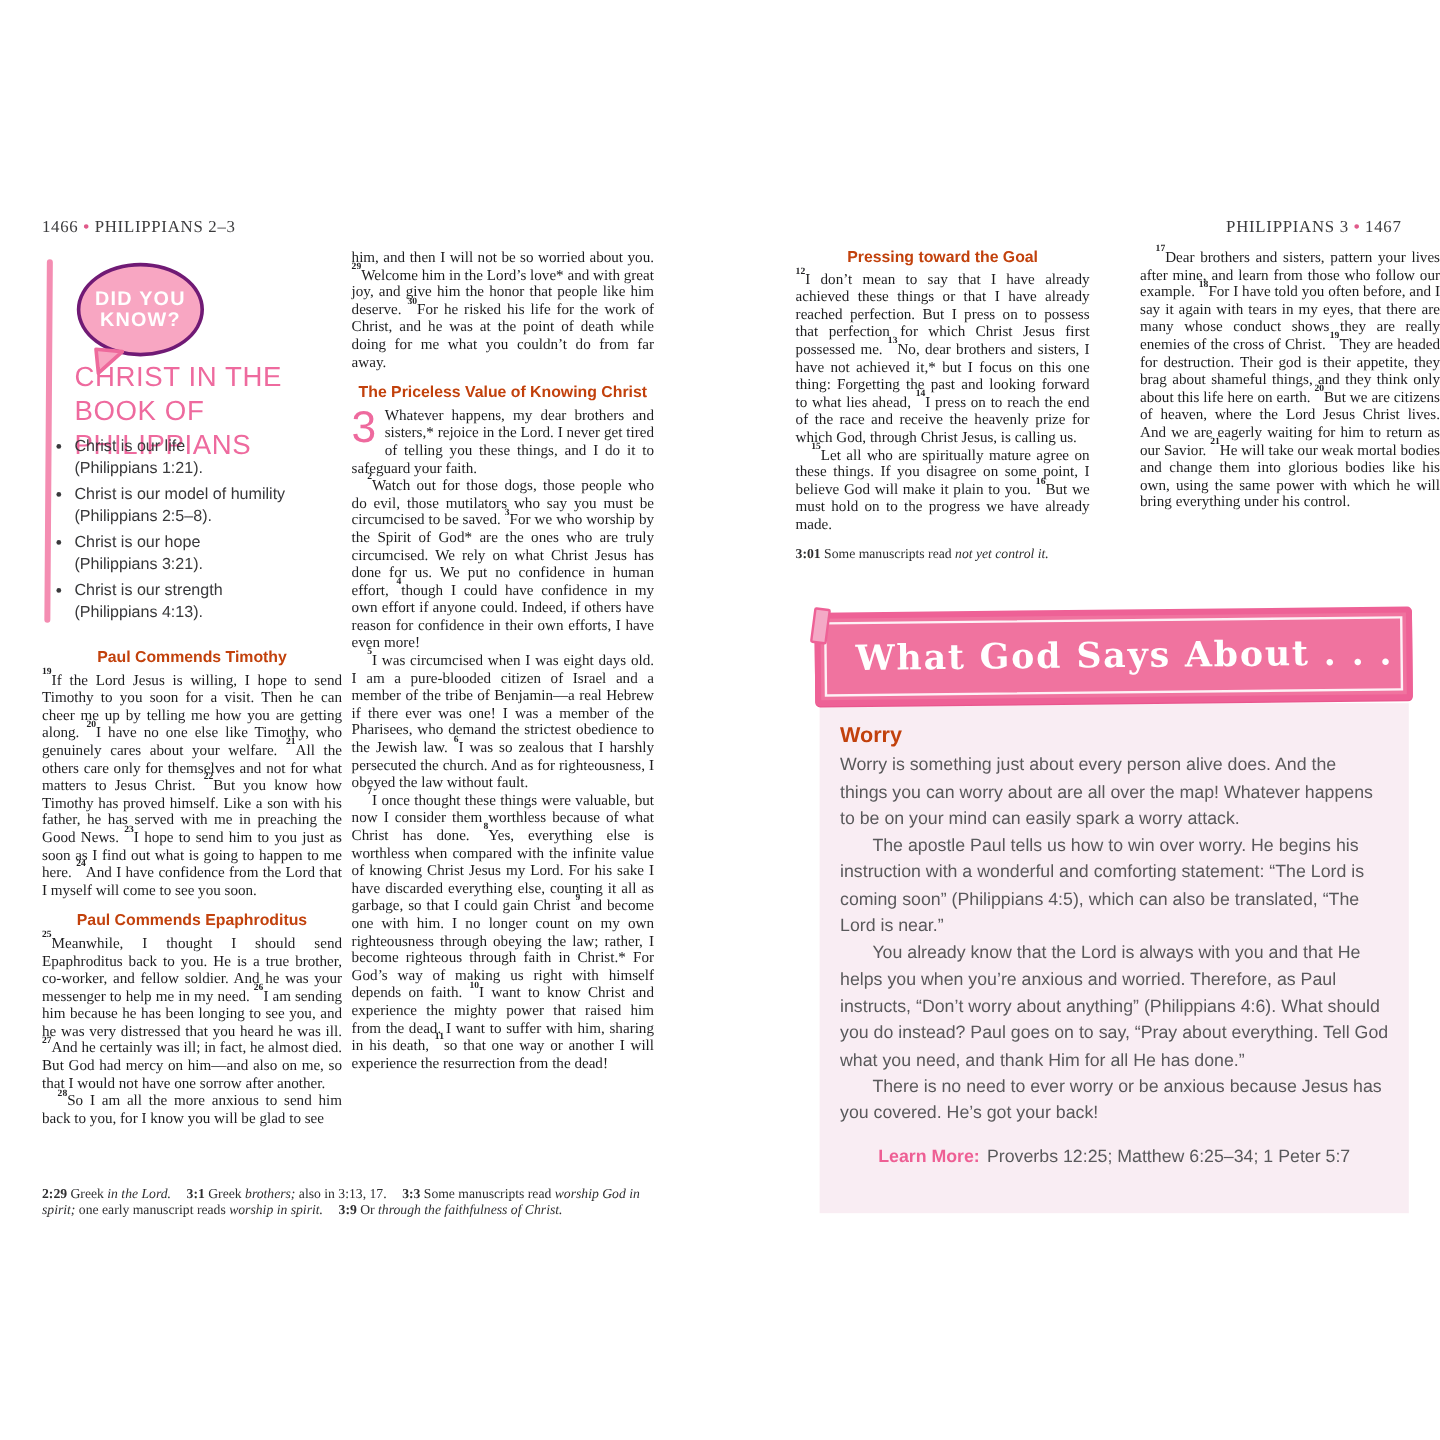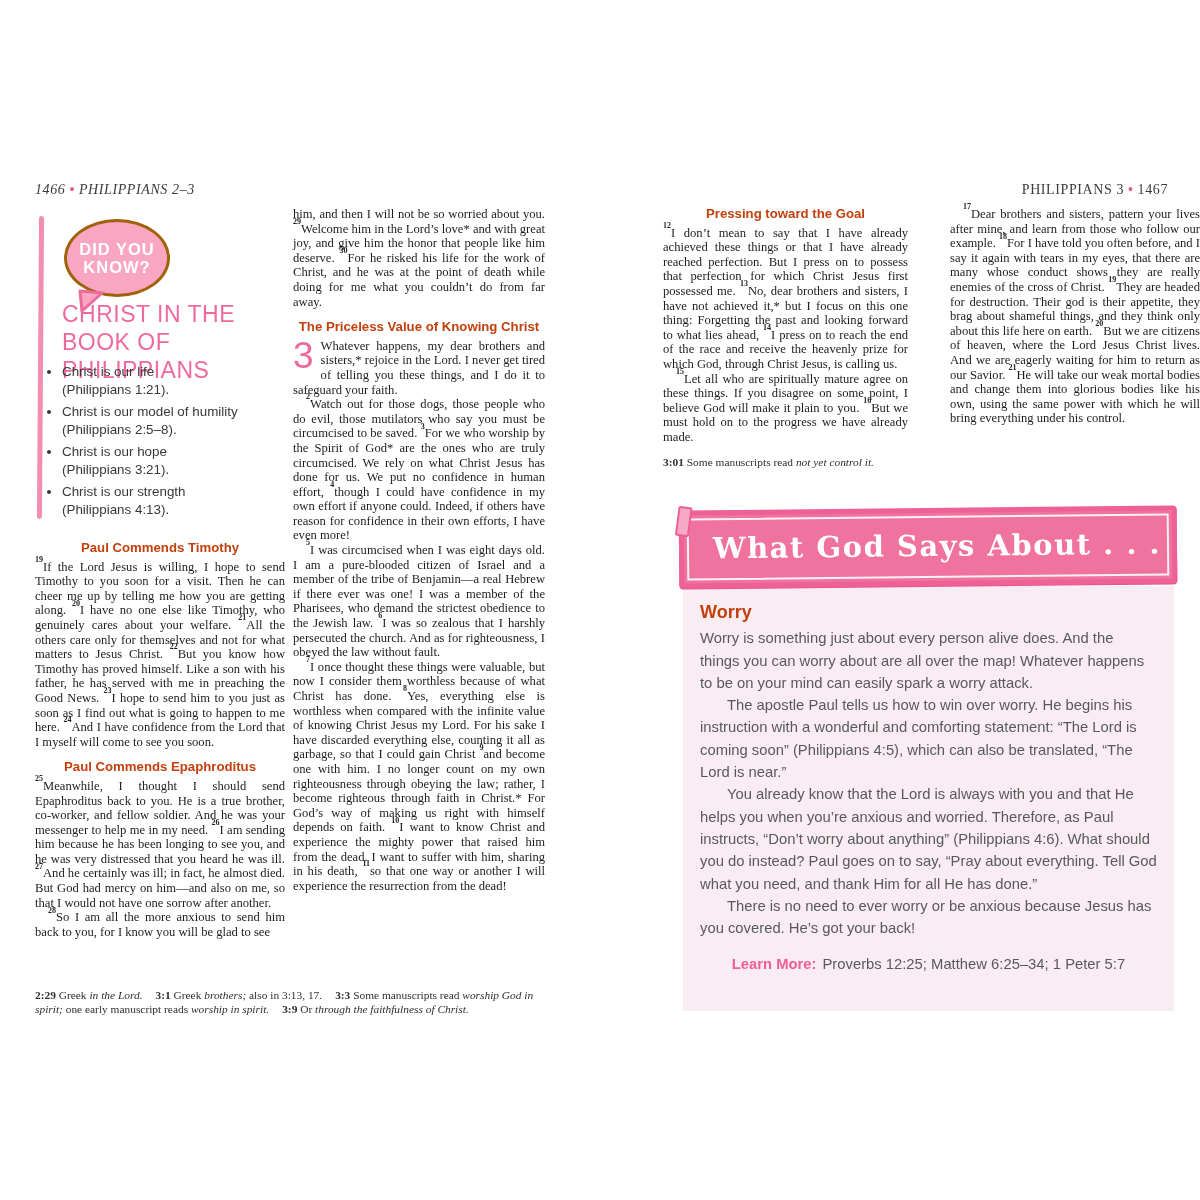--- a/index.html
+++ b/index.html
@@ -6,21 +6,21 @@
   body{
     width:1200px;height:1200px;position:relative;background:#ffffff;
     font-family:"Liberation Serif",serif;color:#1c1c1c;overflow:hidden;
   }
   
   .running-head{
     position:absolute;top:182px;font-family:"Liberation Serif",serif;
     font-size:14px;letter-spacing:.6px;color:#3b3b3d;white-space:nowrap;
   }
   .running-head .dot{color:#e05a8a;font-weight:bold;padding:0 4px;}
-  #head-left{left:35px;font-style:italic;}
+  #head-left{left:35px;}
   #head-right{right:32px;text-align:right;}
   
   .col{position:absolute;}
   .bible{font-size:12.6px;line-height:14.6px;text-align:justify;color:#1d1d1f;-webkit-hyphens:auto;hyphens:auto;}
   .bible p{margin:0;}
   .bible p.indent{text-indent:13px;}
   sup{font-size:8px;font-weight:bold;line-height:0;position:relative;top:-3.5px;letter-spacing:0;}
   .section-head{
     font-family:"Liberation Sans",sans-serif;font-weight:bold;font-size:13.2px;
     color:#c2410c;text-align:center;margin:0 0 4px 0;
@@ -33,21 +33,21 @@
   
   .footnotes{font-size:11.4px;line-height:13.8px;text-align:left;color:#2e2e30;}
   .fn-entry{margin-right:13px;}
   
   #side-line{
     position:absolute;left:38px;top:216px;width:4.5px;height:303px;
     background:#f48db2;border-radius:4px;transform:rotate(.4deg);
   }
   #bubble{
     position:absolute;left:64px;top:219px;width:100px;height:72px;
-    background:#f8a6c2;border:3px solid #a16207;border-radius:50%;
+    background:#f8a6c2;border:3px solid #701a75;border-radius:50%;
     display:flex;align-items:center;justify-content:center;text-align:center;
   }
   #bubble .bubble-text{
     font-family:"Liberation Sans",sans-serif;font-weight:bold;font-size:16.5px;
     line-height:18px;color:#ffffff;letter-spacing:1px;width:80px;
   }
   #bubble-tail{position:absolute;left:76px;top:289px;}
   #sidebar-title{
     position:absolute;left:62px;top:300px;width:232px;
     font-family:"Liberation Sans",sans-serif;font-weight:400;font-size:23px;

